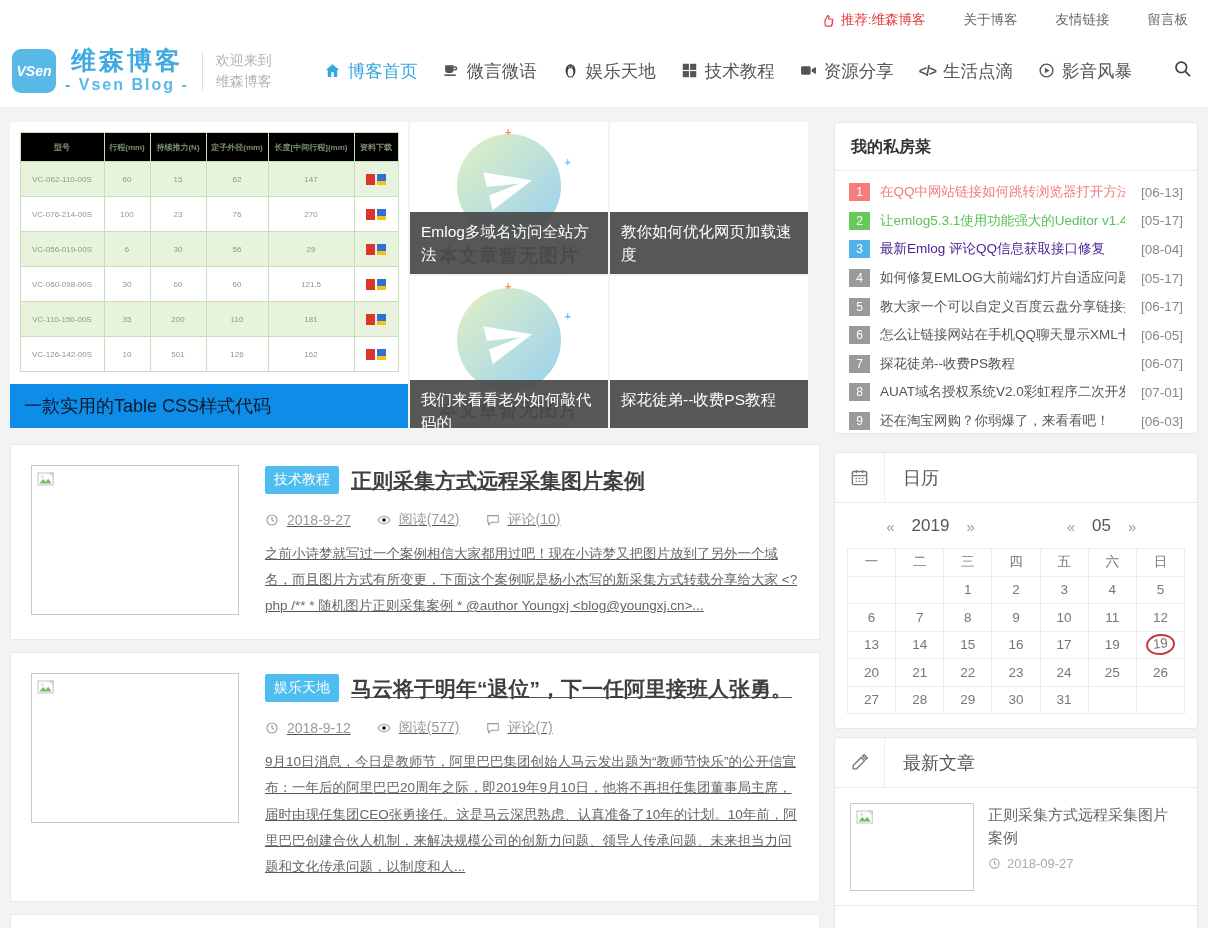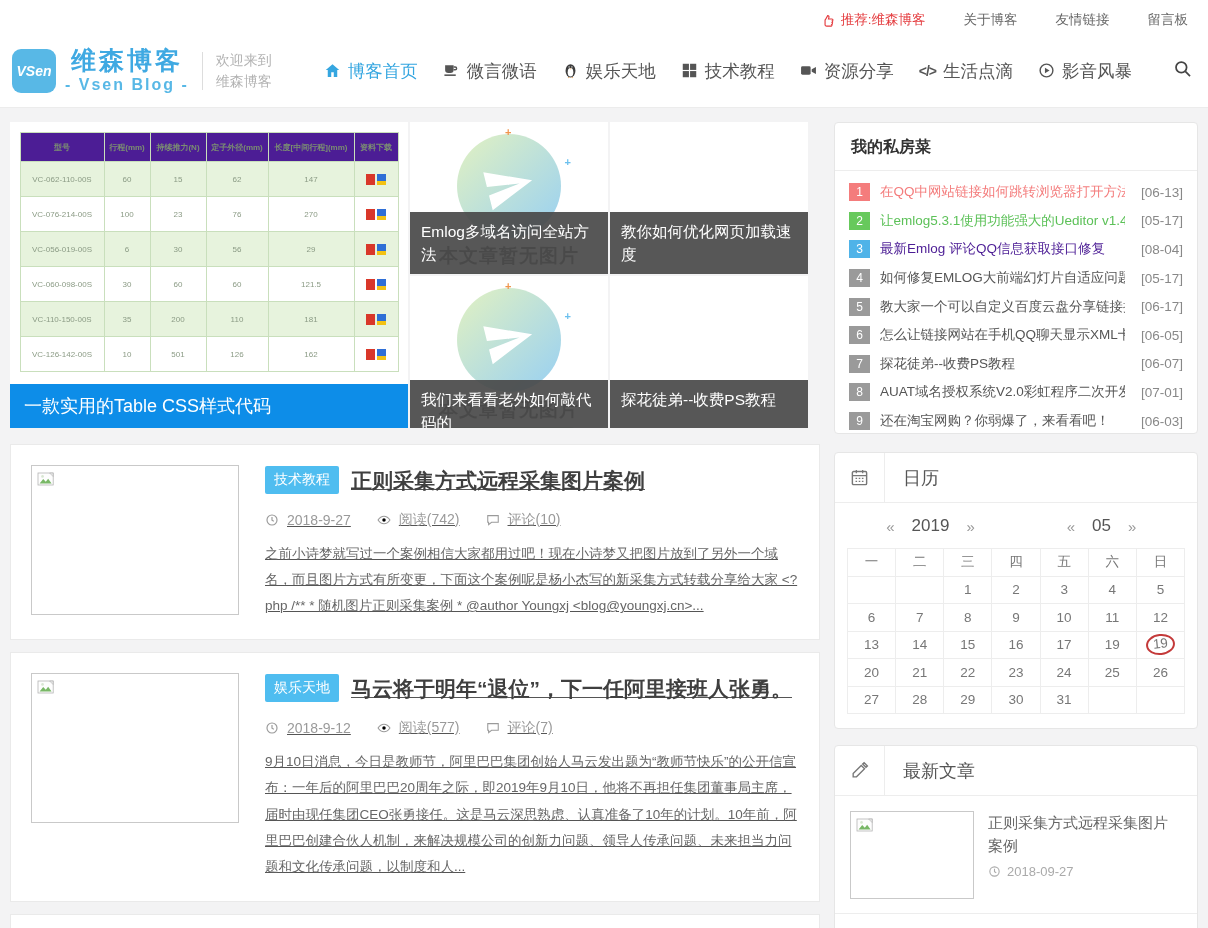--- a/index.html
+++ b/index.html
@@ -31,28 +31,28 @@
 
   
   .content { display:flex; gap:14px; padding:14px 10px 0 10px; }
   .col-left { width:810px; flex-shrink:0; }
   .col-right { flex:1; min-width:0; }
 
   
   .featured { display:grid; grid-template-columns:398px 198px 198px; grid-template-rows:152px 152px; gap:2px; margin-bottom:16px; }
   .tile { position:relative; background:#fff; overflow:hidden; cursor:pointer; }
   .tile.main { grid-row:1 / 3; }
-  .main-cap { position:absolute; left:0; right:0; bottom:0; height:44px; background:#0d8de8; color:#ffffff; font-size:18px; line-height:44px; padding-left:14px; white-space:nowrap; overflow:hidden; }
+  .main-cap { position:absolute; left:0; right:0; bottom:0; height:44px; background:#0d8de8; color:#0f172a; font-size:18px; line-height:44px; padding-left:14px; white-space:nowrap; overflow:hidden; }
   .tile-cap { position:absolute; left:0; right:0; bottom:0; background:rgba(73,73,73,.92); color:#fff; font-size:15.5px; padding:8px 11px; line-height:1.5; }
   .tile-cap.tall { height:48px; }
 
   
   .ftable { border-collapse:collapse; margin:10px auto 0; table-layout:fixed; }
   .ftable th,.ftable td { border:1px solid #c9dfbc; text-align:center; color:#8b9b85; font-size:8px; height:35px; padding:0 1px; overflow:hidden; }
-  .ftable th { background:#4c1d95; height:29px; color:#7b8e72; }
+  .ftable th { background:#000000; height:29px; color:#7b8e72; }
   .ftable tr:nth-child(even) td { background:#e7f3dd; }
   .c0{width:84px}.c1{width:46px}.c2{width:56px}.c3{width:62px}.c4{width:86px}.c5{width:44px}
   .dl { display:flex; gap:2px; justify-content:center; }
   .dl i { width:9px; height:11px; display:inline-block; }
   .dl .pdf { background:#d9372a; }
   .dl .doc { background:linear-gradient(#2f6fd6 68%, #f3c214 68%); }
 
   
   .ph { position:absolute; inset:0; display:flex; flex-direction:column; align-items:center; padding-top:12px; }
   .ph-circle { width:104px; height:104px; border-radius:50%; background:linear-gradient(135deg,#dbeec6 10%,#9fd3ee 90%); display:flex; align-items:center; justify-content:center; position:relative; flex-shrink:0; }
@@ -81,21 +81,21 @@
   .thumb svg,.l-thumb svg { position:absolute; top:5px; left:5px; width:18px; height:16px; }
   .card-body { flex:1; min-width:0;text-decoration:underline; }
   .badge { display:inline-block; vertical-align:4px; background:#4fbdf0; color:#fff; font-size:14px; padding:5px 9px; margin-right:12px; border-radius:2px; cursor:pointer; white-space:nowrap; }
   .card-title { display:inline; font-size:21px; font-weight:bold; color:#3f3f3f; line-height:1.55; cursor:pointer; }
   .meta { margin-top:13px; color:#9a9a9a; font-size:14px; display:flex; gap:26px; align-items:center; }
   .meta .m { display:flex; align-items:center; gap:8px;justify-content:space-between; }
   .meta svg { width:14px; height:14px; color:#9a9a9a; }
   .excerpt { margin-top:12px; color:#666; font-size:13.5px; line-height:1.95; }
 
   
-  .widget { background:#fff; border:1px solid #e6e6e6; border-radius:4px; margin-bottom:16px; overflow:hidden; }
+  .widget { background:#fff; border:1px solid #e6e6e6; border-radius:4px; margin-bottom:8px; overflow:hidden; }
   .widget-head { display:flex; align-items:stretch; height:50px; border-bottom:1px solid #ededed; }
   .w-icon { width:50px; display:flex; align-items:center; justify-content:center; border-right:1px solid #ededed; color:#777; }
   .w-icon svg { width:19px; height:19px; }
   .w-title { display:flex; align-items:center; padding-left:18px; font-size:18px; color:#555; }
 
   .cal-nav { display:flex; padding:13px 10px 4px; }
   .cal-half { flex:1; display:flex; justify-content:center; align-items:center; gap:17px; }
   .cal-arrow { color:#999; font-size:15px; cursor:pointer; }
   .cal-val { color:#555; font-size:17px; }
   .cal-table { border-collapse:collapse; margin:8px auto 14px; width:338px; }

